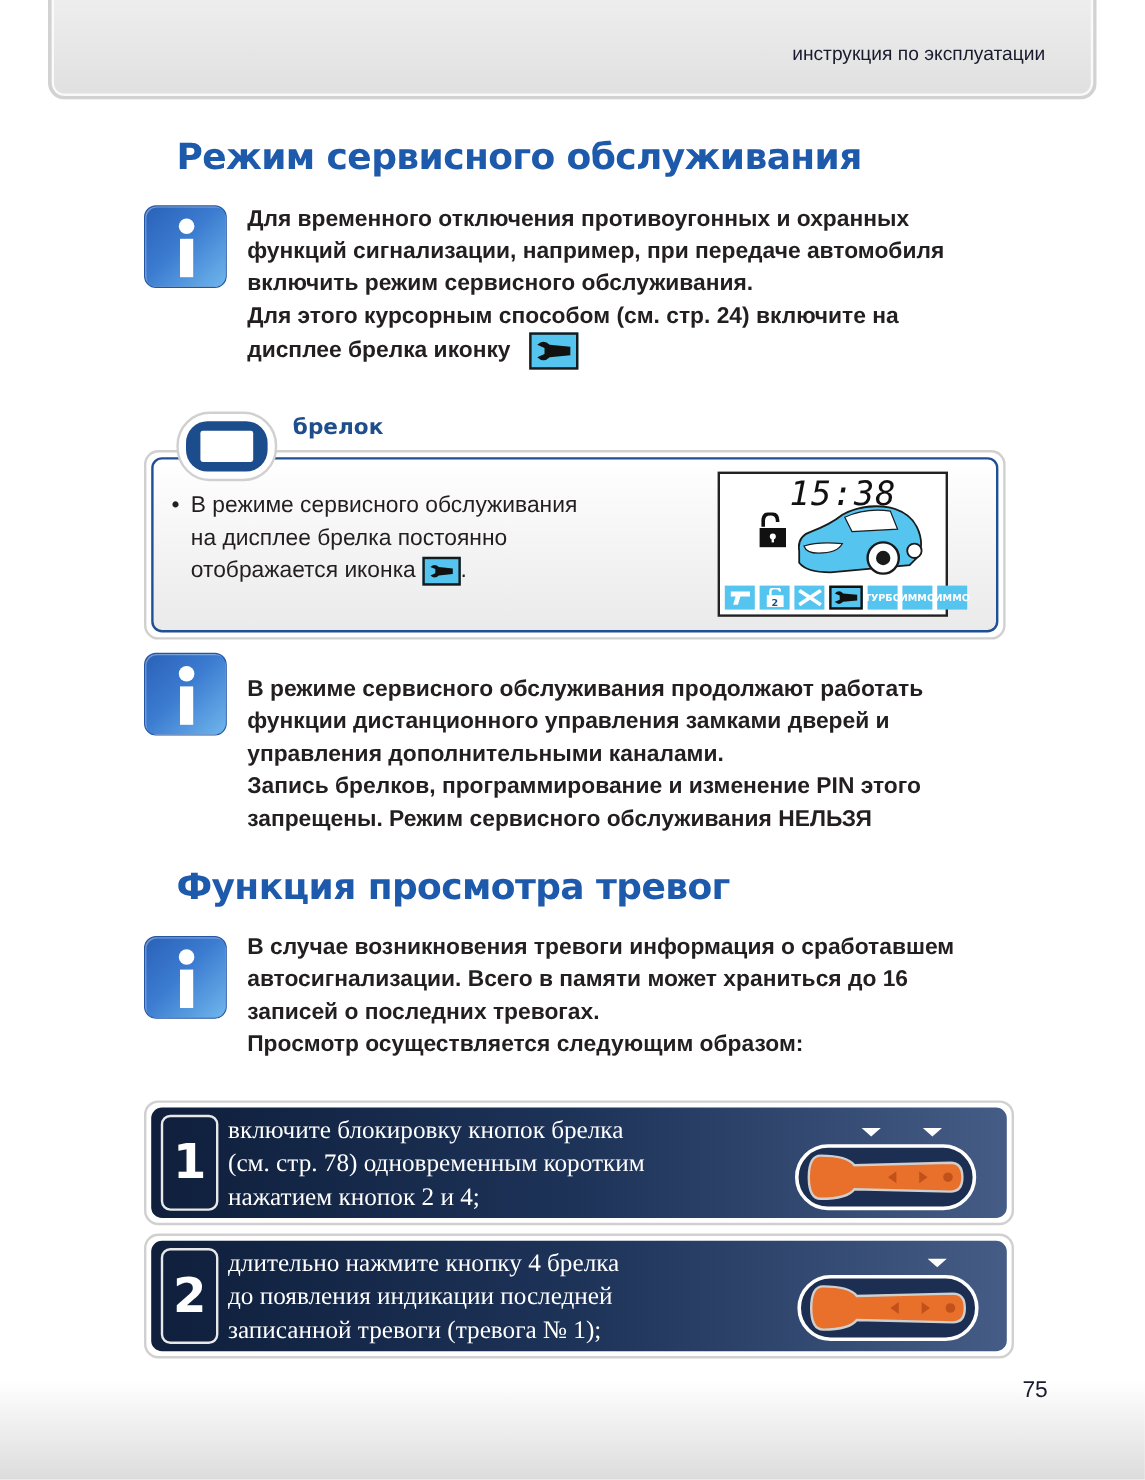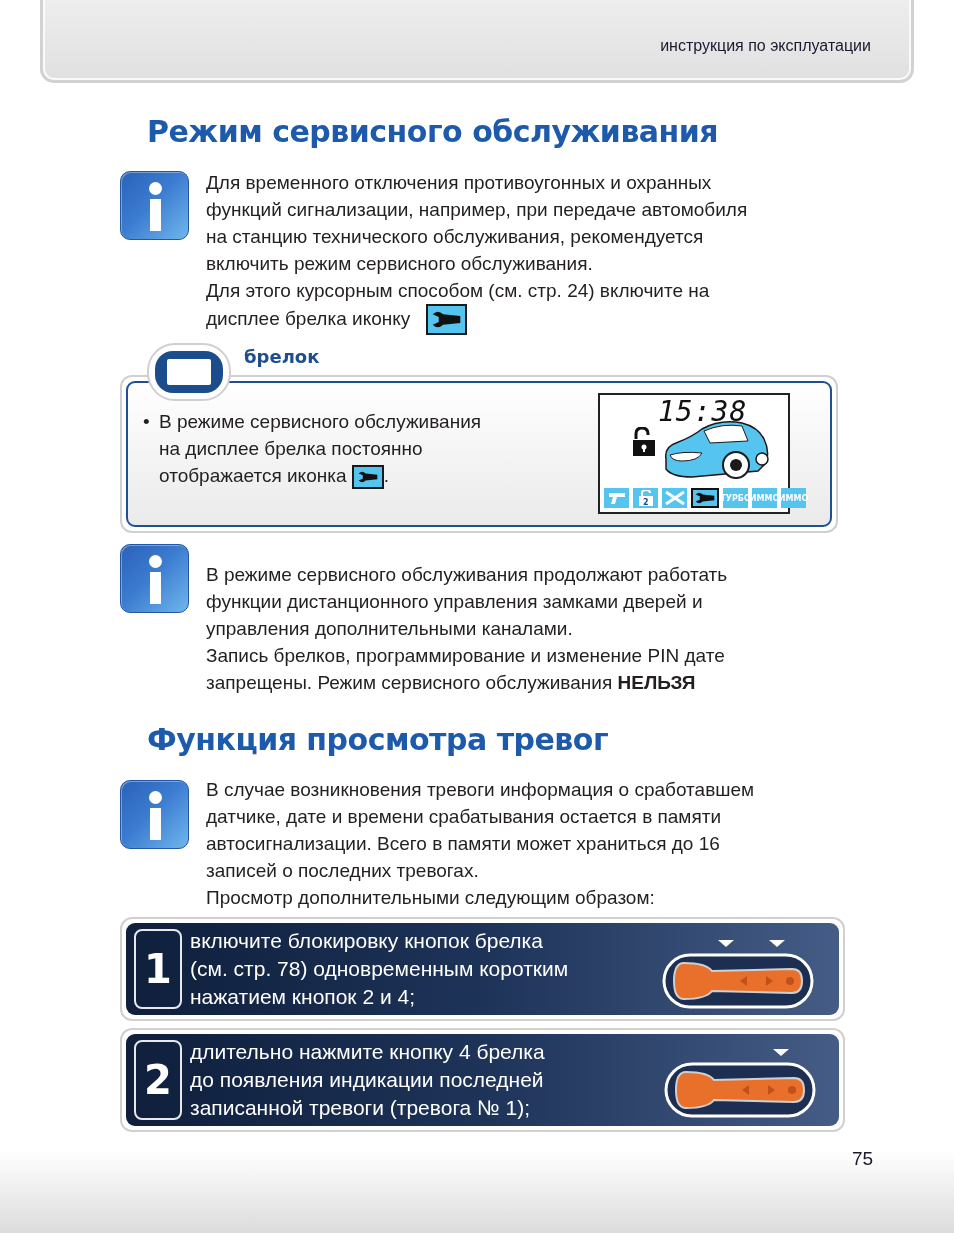--- a/index.html
+++ b/index.html
@@ -29,21 +29,21 @@
     background: linear-gradient(135deg, #2a62b8 0%, #3b7bd0 45%, #6fb6ec 100%);
     border: 1px solid #2456a3;
     box-shadow: inset 1px 1px 0 rgba(255,255,255,0.35);
   }
   .info-icon .dot { position: absolute; left: 28px; top: 10px; width: 13px; height: 13px; border-radius: 50%; background: #fff; }
   .info-icon .bar { position: absolute; left: 29px; top: 27px; width: 11px; height: 32px; background: #fff; }
   .para {
     position: absolute; left: 206px; font-size: 19px; line-height: 27px; color: #231f20;
     font-family: "Liberation Sans", sans-serif;
   }
-  .para p { white-space: nowrap; }
+  .para p { white-space: nowrap; font-weight: bold; }
   .wrench {
     display: inline-block; width: 41px; height: 31px; background: #55c4ee;
     border: 2px solid #1a1a1a; vertical-align: middle; position: relative;
   }
   .wrench.small { width: 32px; height: 24px; }
   .wrench svg { position: absolute; left: 3px; top: 3px; width: calc(100% - 6px); height: calc(100% - 6px); }
 
   .fob-box {
     position: absolute; left: 120px; top: 375px; width: 718px; height: 158px;
     border: 2px solid #d0d0d0; border-radius: 12px; background: #fff;
@@ -96,42 +96,41 @@
     background: linear-gradient(to right, #0f1f3c 0%, #1d3358 50%, #455c86 100%);
   }
   .step-num {
     position: absolute; left: 8px; top: 6px; width: 48px; bottom: 6px;
     border: 2px solid #e8e8e8; border-radius: 8px;
     color: #fff; font-size: 40px; font-weight: bold; display: flex; align-items: center; justify-content: center;
     font-family: "DejaVu Sans", sans-serif;
   }
   .step-text {
     position: absolute; left: 64px; top: 4px; color: #fff; font-size: 21px; line-height: 28px; white-space: nowrap;
-    font-family: Liberation Sans, sans-serif;
+    font-family: Liberation Serif, serif;
   }
   .keyfob-btn { position: absolute; }
   .page-num { position: absolute; left: 852px; top: 1148px; font-size: 19px; color: #1a1a2e; }
 </style>
 </head>
 <body>
 
 <div class="header">
   <span class="header-title">инструкция по эксплуатации</span>
 </div>
 
 <div class="h1" style="top:114px;">Режим сервисного обслуживания</div>
 
 <div class="info-icon" style="top:171px;">
     <div class="dot"></div>
     <div class="bar"></div>
   </div>
 <div class="para" style="top:169px;">
   <p>Для временного отключения противоугонных и охранных</p>
   <p>функций сигнализации, например, при передаче автомобиля</p>
-  <p>на станцию технического обслуживания, рекомендуется</p>
   <p>включить режим  сервисного обслуживания.</p>
   <p>Для этого курсорным способом (см. стр. 24)  включите на</p>
   <p><span>дисплее брелка иконку</span>&nbsp;&nbsp;
     <span class="wrench">
       <svg viewBox="0 0 36 24">
           <path d="M2 6 Q8 0 14 6 L34 8 L34 16 L14 18 Q8 24 2 18 L9 15 L9 9 Z" fill="#111"></path>
         </svg>
     </span>
   </p>
 </div>
@@ -204,36 +203,35 @@
 </div>
 
 <div class="info-icon" style="top:544px;">
     <div class="dot"></div>
     <div class="bar"></div>
   </div>
 <div class="para" style="top:561px;">
   <p>В режиме сервисного обслуживания  продолжают  работать</p>
   <p>функции дистанционного управления замками дверей и</p>
   <p>управления дополнительными каналами.</p>
-  <p>Запись брелков, программирование и изменение PIN дате</p>
+  <p>Запись брелков, программирование и изменение PIN этого</p>
   <p><span>запрещены. Режим сервисного обслуживания </span><b>НЕЛЬЗЯ</b></p>
 </div>
 
 <div class="h1" style="top:722px;">Функция просмотра тревог</div>
 
 <div class="info-icon" style="top:780px;">
     <div class="dot"></div>
     <div class="bar"></div>
   </div>
 <div class="para" style="top:776px;">
   <p>В случае возникновения тревоги информация о сработавшем</p>
-  <p>датчике, дате и времени срабатывания остается в памяти</p>
   <p>автосигнализации. Всего в памяти может храниться до 16</p>
   <p>записей о последних тревогах.</p>
-  <p>Просмотр дополнительными следующим образом:</p>
+  <p>Просмотр осуществляется следующим образом:</p>
 </div>
 
 <div class="step" style="top:917px;height:104px;">
   <div class="step-inner">
     <div class="step-num">1</div>
     <div class="step-text">
       <p>включите блокировку кнопок брелка</p>
       <p>(см. стр. 78) одновременным коротким</p>
       <p>нажатием кнопок 2 и 4;</p>
     </div>

